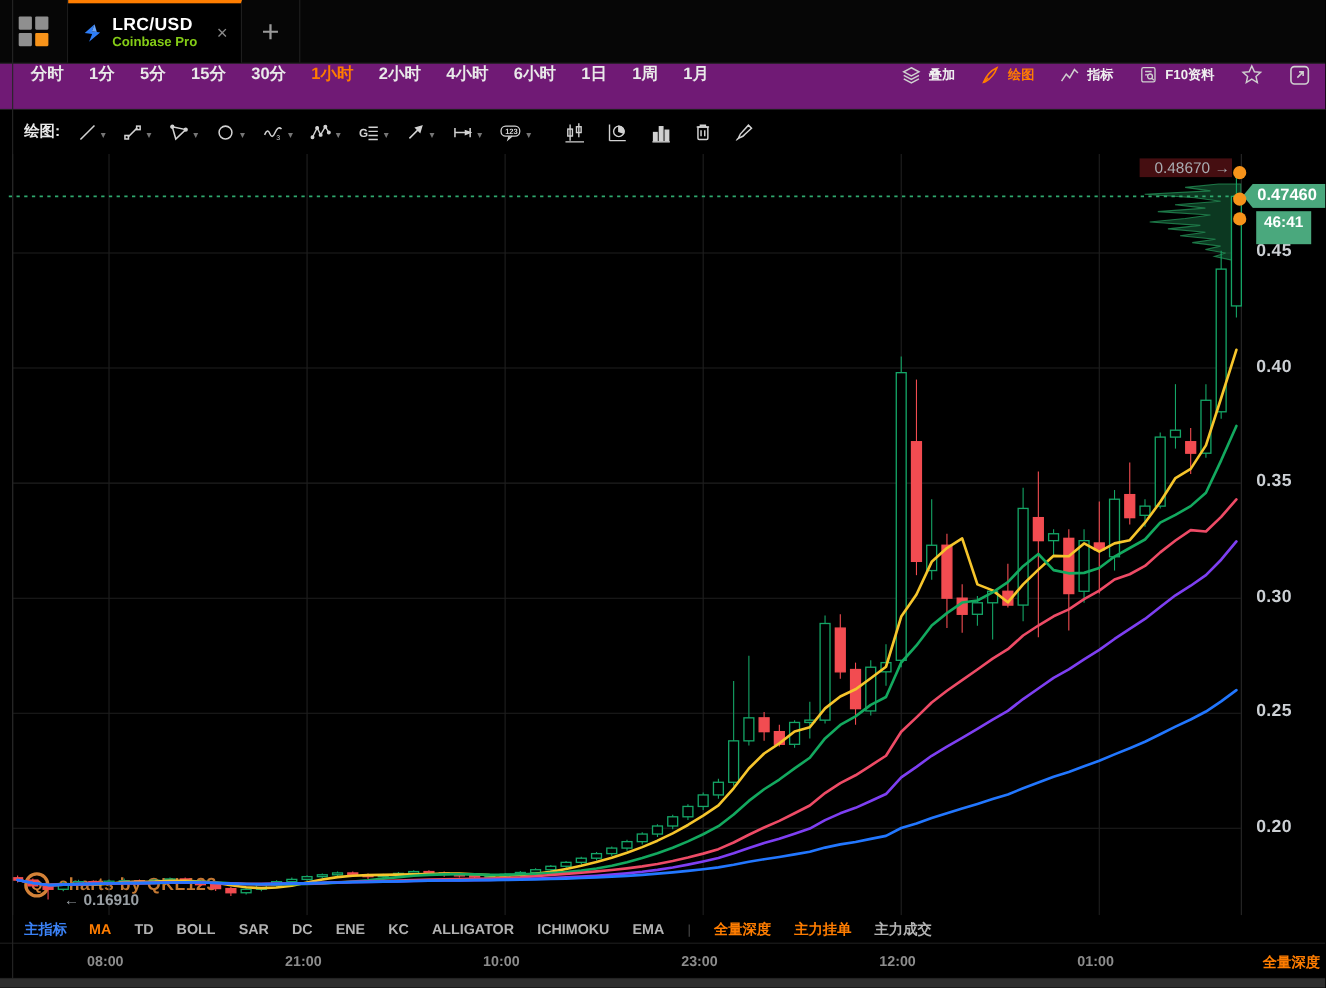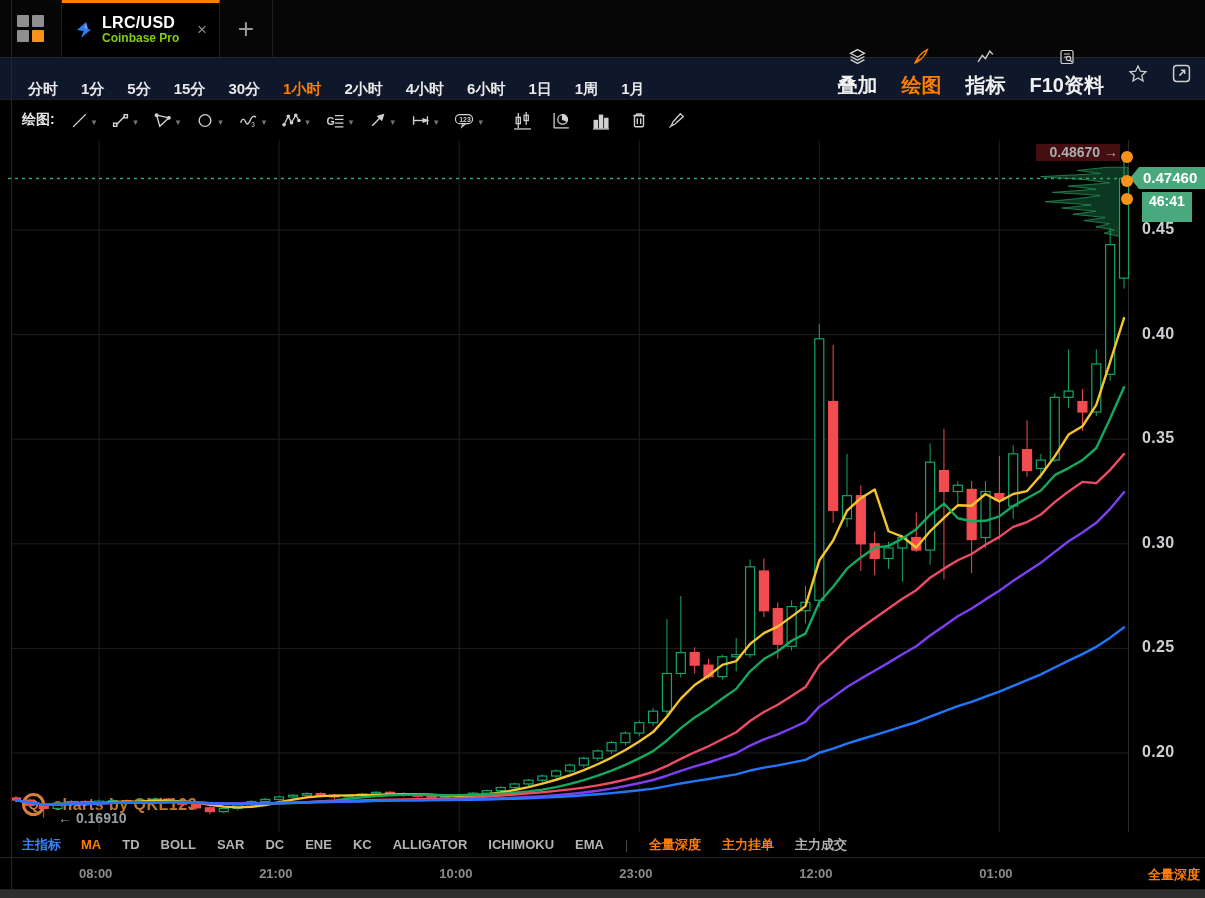--- a/index.html
+++ b/index.html
@@ -16,45 +16,45 @@
   .grid-icon i:last-child { background:#f7931a; }
   .tab { width:158px; background:#000; border-top:3px solid #ff7d00; border-right:1px solid #1e1e1e; display:flex; align-items:center; padding:0 8px 0 12px; position:relative; }
   .tab-logo { width:20px; height:20px; margin-right:8px; flex:none; }
   .tab-texts { flex:1; line-height:1.15; }
   .tab-title { color:#fff; font-size:16px; font-weight:700; letter-spacing:.3px; }
   .tab-sub { color:#84cc16; font-size:12px; font-weight:700; }
   .tab-close { color:#8a8a8a; font-size:17px; font-weight:400; padding:2px 4px; cursor:pointer; }
   .newtab { width:53px; border-right:1px solid #1e1e1e; display:flex; align-items:center; justify-content:center; color:#9a9a9a; font-size:28px; font-weight:300; cursor:pointer; }
 
   
-  .timebar { height:42px; background:#0f172a; border-bottom:1px solid #1f1f1f; display:flex; align-items:flex-end; padding:0 14px 0 28px; }
+  .timebar { height:42px; background:#701a75; border-bottom:1px solid #1f1f1f; display:flex; align-items:flex-start; padding:0 14px 0 28px; }
   .tf-item { color:#e9e9e9; font-size:15px; font-weight:700; margin-right:23px; cursor:pointer; white-space:nowrap; }
   .tf-item.active { color:#ff7d00; }
   .tb-right { margin-left:auto; display:flex; align-items:center; gap:24px; }
-  .tool-btn { display:flex; align-items:center; gap:7px; cursor:pointer; color:#f0f0f0; font-size:20px; font-weight:700; white-space:nowrap;flex-direction:column; }
+  .tool-btn { display:flex; align-items:center; gap:7px; cursor:pointer; color:#f0f0f0; font-size:12px; font-weight:700; white-space:nowrap; }
   .tool-btn svg { display:block; }
   .tool-btn.active { color:#ff7d00; }
 
   
   .drawbar { height:40px; background:#000; display:flex; align-items:center; padding:0 10px 0 22px; }
   .db-label { color:#e8e8e8; font-size:14px; font-weight:700; margin-right:14px; }
   .db-tool { display:flex; align-items:center; margin-right:6px; cursor:pointer; padding:3px 2px; }
   .db-tool svg { display:block; }
   .caret { color:#767676; font-size:9px; margin:4px 6px 0 4px; }
   .db-single { margin-right:16px; }
 
   
   .chart-wrap { position:relative; height:692px; background:#000; }
   #chart-svg { position:absolute; left:0; top:0; z-index:1; cursor:crosshair; }
   .watermark { position:absolute; left:22px; top:653px; display:flex; align-items:center; gap:8px; z-index:0; opacity:.95; }
   .wm-logo { width:23px; height:23px; border-radius:50%; border:3px solid #e08a3c; color:#e08a3c; font-size:13px; font-weight:700; display:flex; align-items:center; justify-content:center; }
   .wm-text { color:#cf7f35; font-size:16px; font-weight:700; letter-spacing:.5px; }
   .low-label { position:absolute; left:58px; top:670px; color:#9aa0a5; font-size:14px; font-weight:700; z-index:2; }
   .high-box { position:absolute; left:1036px; top:4px; width:84px; height:17px; background:rgba(112,22,28,.62); z-index:2; }
-  .high-label { position:absolute; left:1018px; top:4px; width:100px; text-align:right; color:#a9adb2; font-size:14px; font-weight:700; z-index:3; }
+  .high-label { position:absolute; left:1018px; top:4px; width:100px; text-align:right; color:#a9adb2; font-size:14px; font-weight:400; z-index:3; }
   .price-tag { position:absolute; left:1130px; top:27px; height:22px; background:#4aa87d; color:#fff; font-size:15px; font-weight:700; line-height:22px; padding:0 8px 0 13px; z-index:3; clip-path:polygon(0 50%,9px 0,100% 0,100% 100%,9px 100%); min-width:74px; }
   .countdown-tag { position:absolute; left:1142px; top:52px; height:30px; background:#4aa87d; color:#fff; font-size:14px; font-weight:700; line-height:19px; padding:0 7px; z-index:3; }
   .odot { position:absolute; width:12px; height:12px; border-radius:50%; background:#f7931a; left:1121px; z-index:4; }
   .yaxis { position:absolute; left:1129px; top:0; width:76px; height:692px; z-index:2; }
   .y-tick { position:absolute; left:13px; color:#ccd0d4; font-size:16px; font-weight:700; letter-spacing:.3px; }
 
   
   .indbar { height:26px; border-bottom:1px solid #232323; display:flex; align-items:center; padding:0 10px 0 22px; background:#000; }
   .ind-label { color:#3b82f6; font-size:13px; font-weight:700; margin-right:20px; }
   .ind-item { color:#b3b3b3; font-size:13px; font-weight:700; margin-right:21px; cursor:pointer; white-space:nowrap; }

